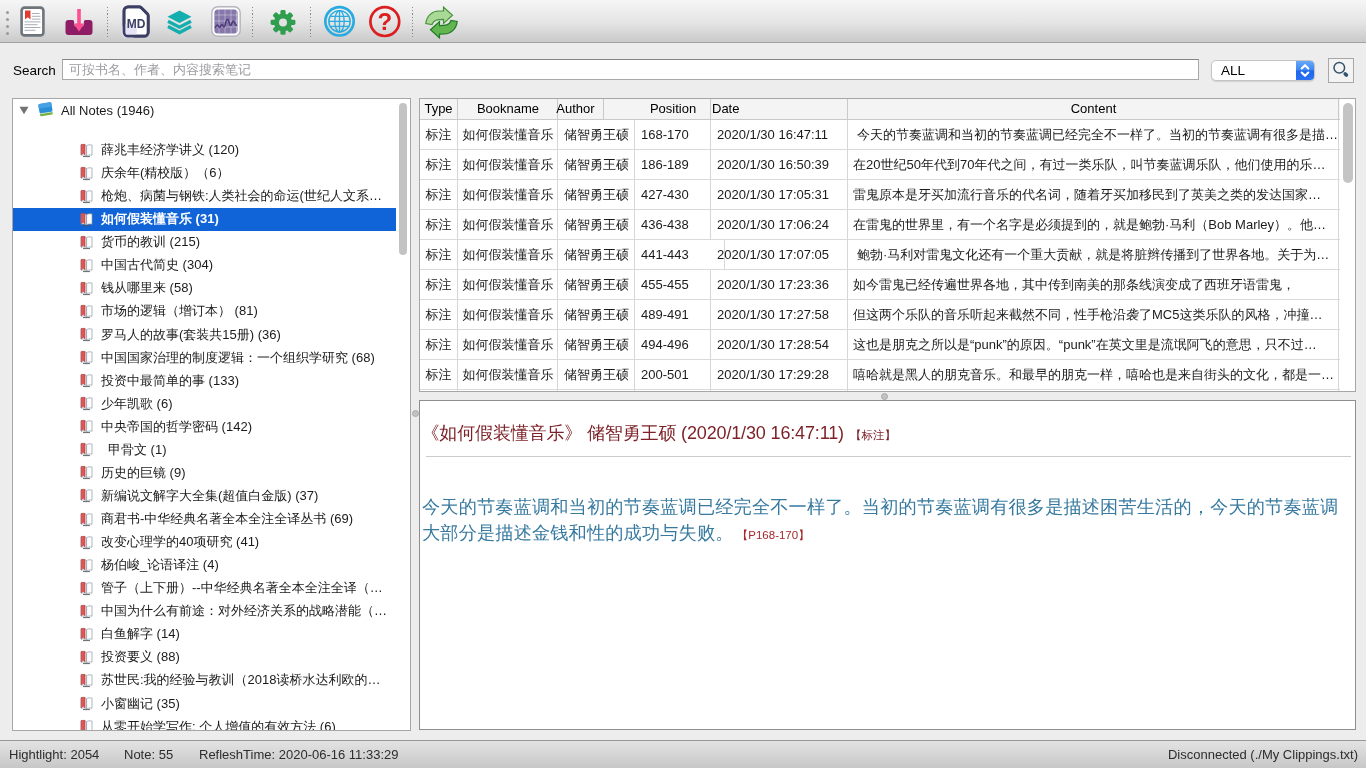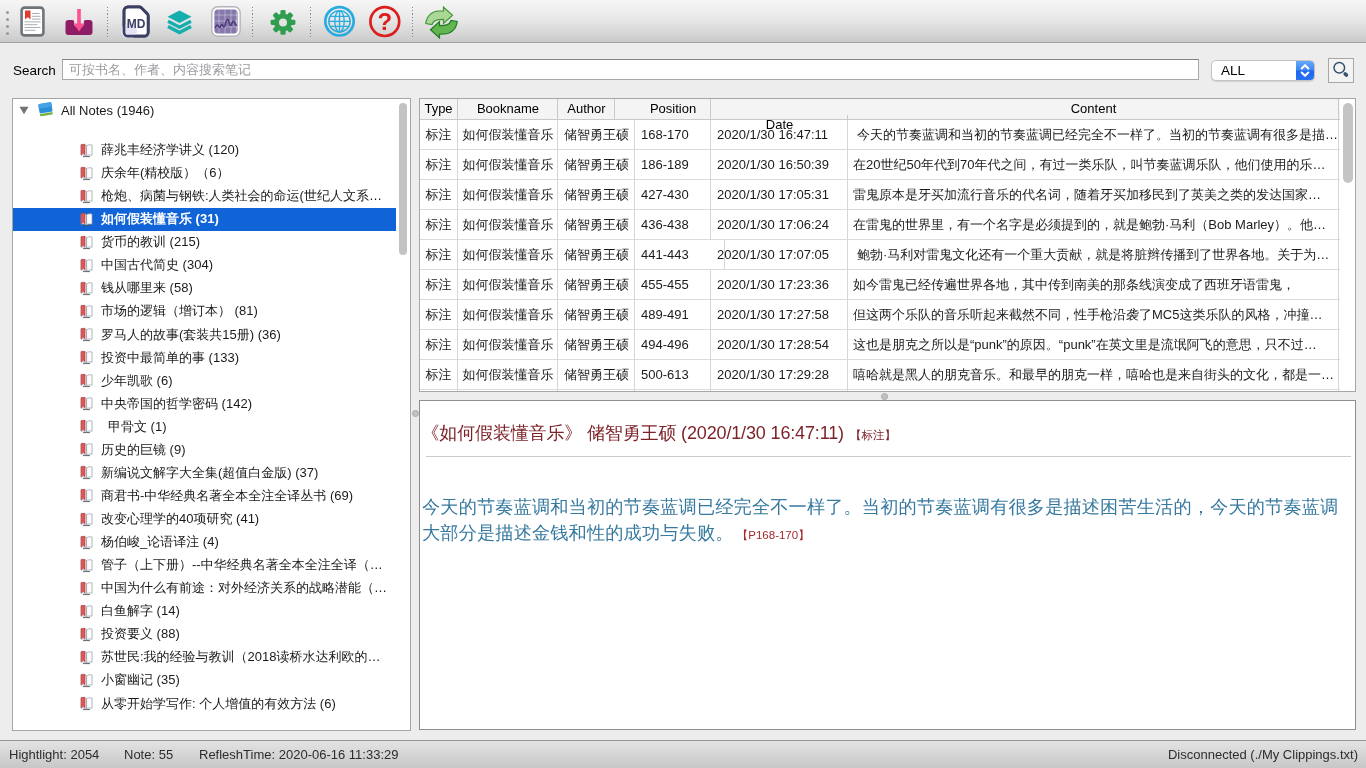--- a/index.html
+++ b/index.html
@@ -189,20 +189,29 @@
         </svg>
         <span style="margin-left:7px">罗马人的故事(套装共15册) (36)</span>
       </div>
 <div class="trow" style="height:23.07px">
         <svg width="15" height="15" viewBox="0 0 15 15" style="margin-left:66px;flex:none">
           <path d="M7.4 2.6 C6.2 1.8 4 1.6 2 2 L2 12.2 C4 11.8 6.4 12 7.4 12.9 Z" fill="#f8f8f8" stroke="#8a9aa8" stroke-width="0.7"></path>
           <path d="M7.6 2.6 C8.8 1.8 11 1.6 13 2 L13 12.2 C11 11.8 8.6 12 7.6 12.9 Z" fill="#fdfdfd" stroke="#8a9aa8" stroke-width="0.7"></path>
           <path d="M2.2 1.4 L6 1.4 L6 11.8 L4.1 10.3 L2.2 11.8 Z" fill="#e25555" stroke="#b23a3a" stroke-width="0.6"></path>
           <path d="M4 13.6 L11 13.6" stroke="#555" stroke-width="0.9"></path>
         </svg>
+        <span style="margin-left:7px">中国国家治理的制度逻辑：一个组织学研究 (68)</span>
+      </div>
+<div class="trow" style="height:23.07px">
+        <svg width="15" height="15" viewBox="0 0 15 15" style="margin-left:66px;flex:none">
+          <path d="M7.4 2.6 C6.2 1.8 4 1.6 2 2 L2 12.2 C4 11.8 6.4 12 7.4 12.9 Z" fill="#f8f8f8" stroke="#8a9aa8" stroke-width="0.7"></path>
+          <path d="M7.6 2.6 C8.8 1.8 11 1.6 13 2 L13 12.2 C11 11.8 8.6 12 7.6 12.9 Z" fill="#fdfdfd" stroke="#8a9aa8" stroke-width="0.7"></path>
+          <path d="M2.2 1.4 L6 1.4 L6 11.8 L4.1 10.3 L2.2 11.8 Z" fill="#e25555" stroke="#b23a3a" stroke-width="0.6"></path>
+          <path d="M4 13.6 L11 13.6" stroke="#555" stroke-width="0.9"></path>
+        </svg>
         <span style="margin-left:7px">投资中最简单的事 (133)</span>
       </div>
 <div class="trow" style="height:23.07px">
         <svg width="15" height="15" viewBox="0 0 15 15" style="margin-left:66px;flex:none">
           <path d="M7.4 2.6 C6.2 1.8 4 1.6 2 2 L2 12.2 C4 11.8 6.4 12 7.4 12.9 Z" fill="#f8f8f8" stroke="#8a9aa8" stroke-width="0.7"></path>
           <path d="M7.6 2.6 C8.8 1.8 11 1.6 13 2 L13 12.2 C11 11.8 8.6 12 7.6 12.9 Z" fill="#fdfdfd" stroke="#8a9aa8" stroke-width="0.7"></path>
           <path d="M2.2 1.4 L6 1.4 L6 11.8 L4.1 10.3 L2.2 11.8 Z" fill="#e25555" stroke="#b23a3a" stroke-width="0.6"></path>
           <path d="M4 13.6 L11 13.6" stroke="#555" stroke-width="0.9"></path>
         </svg>
         <span style="margin-left:7px">少年凯歌 (6)</span>
@@ -333,23 +342,23 @@
         </svg>
         <span style="margin-left:7px">从零开始学写作: 个人增值的有效方法 (6)</span>
       </div>
 </div>
 <div class="abs" style="left:386px;top:4px;width:8px;height:152px;border-radius:4px;background:#c3c3c3"></div>
 </div>
 <div class="abs panel" style="left:419px;top:98px;width:937px;height:294px;overflow:hidden">
 <div class="abs" style="left:0;top:0;width:920px;height:21px;background:#f4f4f4;border-bottom:1px solid #c9c9c9;font-size:13px;color:#000">
       <div style="position:absolute;left:0px;top:0;width:38px;height:20px;border-right:1px solid #c9c9c9;text-align:center;line-height:20px;overflow:hidden">Type</div>
       <div style="position:absolute;left:39px;top:0;width:99px;height:20px;border-right:1px solid #c9c9c9;text-align:center;line-height:20px;overflow:hidden">Bookname</div>
-      <div style="position:absolute;left:139px;top:0;width:56px;height:20px;border-right:1px solid #c9c9c9;text-align:center;line-height:20px;overflow:hidden">Author</div>
+      <div style="position:absolute;left:128px;top:0;width:56px;height:20px;border-right:1px solid #c9c9c9;text-align:center;line-height:20px;overflow:hidden">Author</div>
       <div style="position:absolute;left:216px;top:0;width:75px;height:20px;border-right:1px solid #c9c9c9;text-align:center;line-height:20px;overflow:hidden">Position</div>
-      <div style="position:absolute;left:292px;top:16px;width:136px;height:20px;border-right:1px solid #c9c9c9;text-align:center;line-height:20px;overflow:hidden">Date</div>
+      <div style="position:absolute;left:292px;top:0;width:136px;height:20px;border-right:1px solid #c9c9c9;line-height:20px;overflow:hidden">Date</div>
       <div style="position:absolute;left:429px;top:0;width:490px;height:20px;border-right:1px solid #c9c9c9;text-align:center;line-height:20px;overflow:hidden">Content</div>
     </div>
 <div class="abs" style="left:0;top:21px;width:920px;height:30px;border-bottom:1px solid #dadada;font-size:13px;color:#1b1b1b">
       <div style="position:absolute;left:0px;top:0;width:38px;height:29px;border-right:1px solid #d6d6d6;text-align:center;line-height:29px;white-space:nowrap;overflow:hidden">标注</div>
       <div style="position:absolute;left:39px;top:0;width:99px;height:29px;border-right:1px solid #d6d6d6;text-align:center;line-height:29px;white-space:nowrap;overflow:hidden">如何假装懂音乐</div>
       <div style="position:absolute;left:139px;top:0;width:76px;height:29px;border-right:1px solid #d6d6d6;text-align:center;line-height:29px;white-space:nowrap;overflow:hidden">储智勇王硕</div>
       <div style="position:absolute;left:216px;top:0;width:75px;height:29px;border-right:1px solid #d6d6d6;text-align:left;padding-left:5px;line-height:29px;white-space:nowrap;overflow:hidden">168-170</div>
       <div style="position:absolute;left:292px;top:0;width:136px;height:29px;border-right:1px solid #d6d6d6;text-align:left;padding-left:5px;line-height:29px;white-space:nowrap;overflow:hidden">2020/1/30 16:47:11</div>
       <div style="position:absolute;left:429px;top:0;width:490px;height:29px;border-right:1px solid #d6d6d6;text-align:right;padding-left:4px;line-height:29px;white-space:nowrap;overflow:hidden">今天的节奏蓝调和当初的节奏蓝调已经完全不一样了。当初的节奏蓝调有很多是描…</div>
     </div>
@@ -406,21 +415,21 @@
       <div style="position:absolute;left:39px;top:0;width:99px;height:29px;border-right:1px solid #d6d6d6;text-align:center;line-height:29px;white-space:nowrap;overflow:hidden">如何假装懂音乐</div>
       <div style="position:absolute;left:139px;top:0;width:76px;height:29px;border-right:1px solid #d6d6d6;text-align:center;line-height:29px;white-space:nowrap;overflow:hidden">储智勇王硕</div>
       <div style="position:absolute;left:216px;top:0;width:75px;height:29px;border-right:1px solid #d6d6d6;text-align:left;padding-left:5px;line-height:29px;white-space:nowrap;overflow:hidden">494-496</div>
       <div style="position:absolute;left:292px;top:0;width:136px;height:29px;border-right:1px solid #d6d6d6;text-align:left;padding-left:5px;line-height:29px;white-space:nowrap;overflow:hidden">2020/1/30 17:28:54</div>
       <div style="position:absolute;left:429px;top:0;width:490px;height:29px;border-right:1px solid #d6d6d6;text-align:left;padding-left:4px;line-height:29px;white-space:nowrap;overflow:hidden">这也是朋克之所以是“punk”的原因。“punk”在英文里是流氓阿飞的意思，只不过…</div>
     </div>
 <div class="abs" style="left:0;top:261px;width:920px;height:30px;border-bottom:1px solid #dadada;font-size:13px;color:#1b1b1b">
       <div style="position:absolute;left:0px;top:0;width:38px;height:29px;border-right:1px solid #d6d6d6;text-align:center;line-height:29px;white-space:nowrap;overflow:hidden">标注</div>
       <div style="position:absolute;left:39px;top:0;width:99px;height:29px;border-right:1px solid #d6d6d6;text-align:center;line-height:29px;white-space:nowrap;overflow:hidden">如何假装懂音乐</div>
       <div style="position:absolute;left:139px;top:0;width:76px;height:29px;border-right:1px solid #d6d6d6;text-align:center;line-height:29px;white-space:nowrap;overflow:hidden">储智勇王硕</div>
-      <div style="position:absolute;left:216px;top:0;width:75px;height:29px;border-right:1px solid #d6d6d6;text-align:left;padding-left:5px;line-height:29px;white-space:nowrap;overflow:hidden">500-613</div>
+      <div style="position:absolute;left:216px;top:0;width:75px;height:29px;border-right:1px solid #d6d6d6;text-align:left;padding-left:5px;line-height:29px;white-space:nowrap;overflow:hidden">200-501</div>
       <div style="position:absolute;left:292px;top:0;width:136px;height:29px;border-right:1px solid #d6d6d6;text-align:left;padding-left:5px;line-height:29px;white-space:nowrap;overflow:hidden">2020/1/30 17:29:28</div>
       <div style="position:absolute;left:429px;top:0;width:490px;height:29px;border-right:1px solid #d6d6d6;text-align:left;padding-left:4px;line-height:29px;white-space:nowrap;overflow:hidden">嘻哈就是黑人的朋克音乐。和最早的朋克一样，嘻哈也是来自街头的文化，都是一…</div>
     </div>
 <div class="abs" style="left:0;top:291px;width:920px;height:2px">
       <div style="position:absolute;left:0px;top:0;width:38px;height:2px;border-right:1px solid #d6d6d6"></div>
       <div style="position:absolute;left:39px;top:0;width:99px;height:2px;border-right:1px solid #d6d6d6"></div>
       <div style="position:absolute;left:139px;top:0;width:76px;height:2px;border-right:1px solid #d6d6d6"></div>
       <div style="position:absolute;left:216px;top:0;width:75px;height:2px;border-right:1px solid #d6d6d6"></div>
       <div style="position:absolute;left:292px;top:0;width:136px;height:2px;border-right:1px solid #d6d6d6"></div>
       <div style="position:absolute;left:429px;top:0;width:490px;height:2px;border-right:1px solid #d6d6d6"></div>

